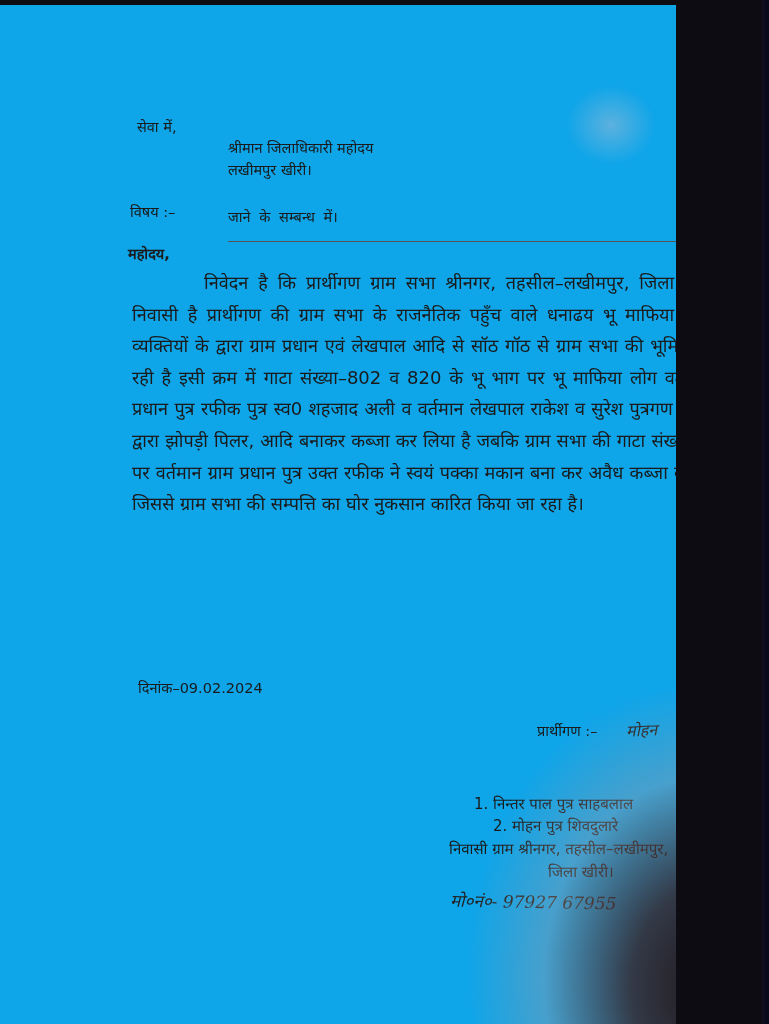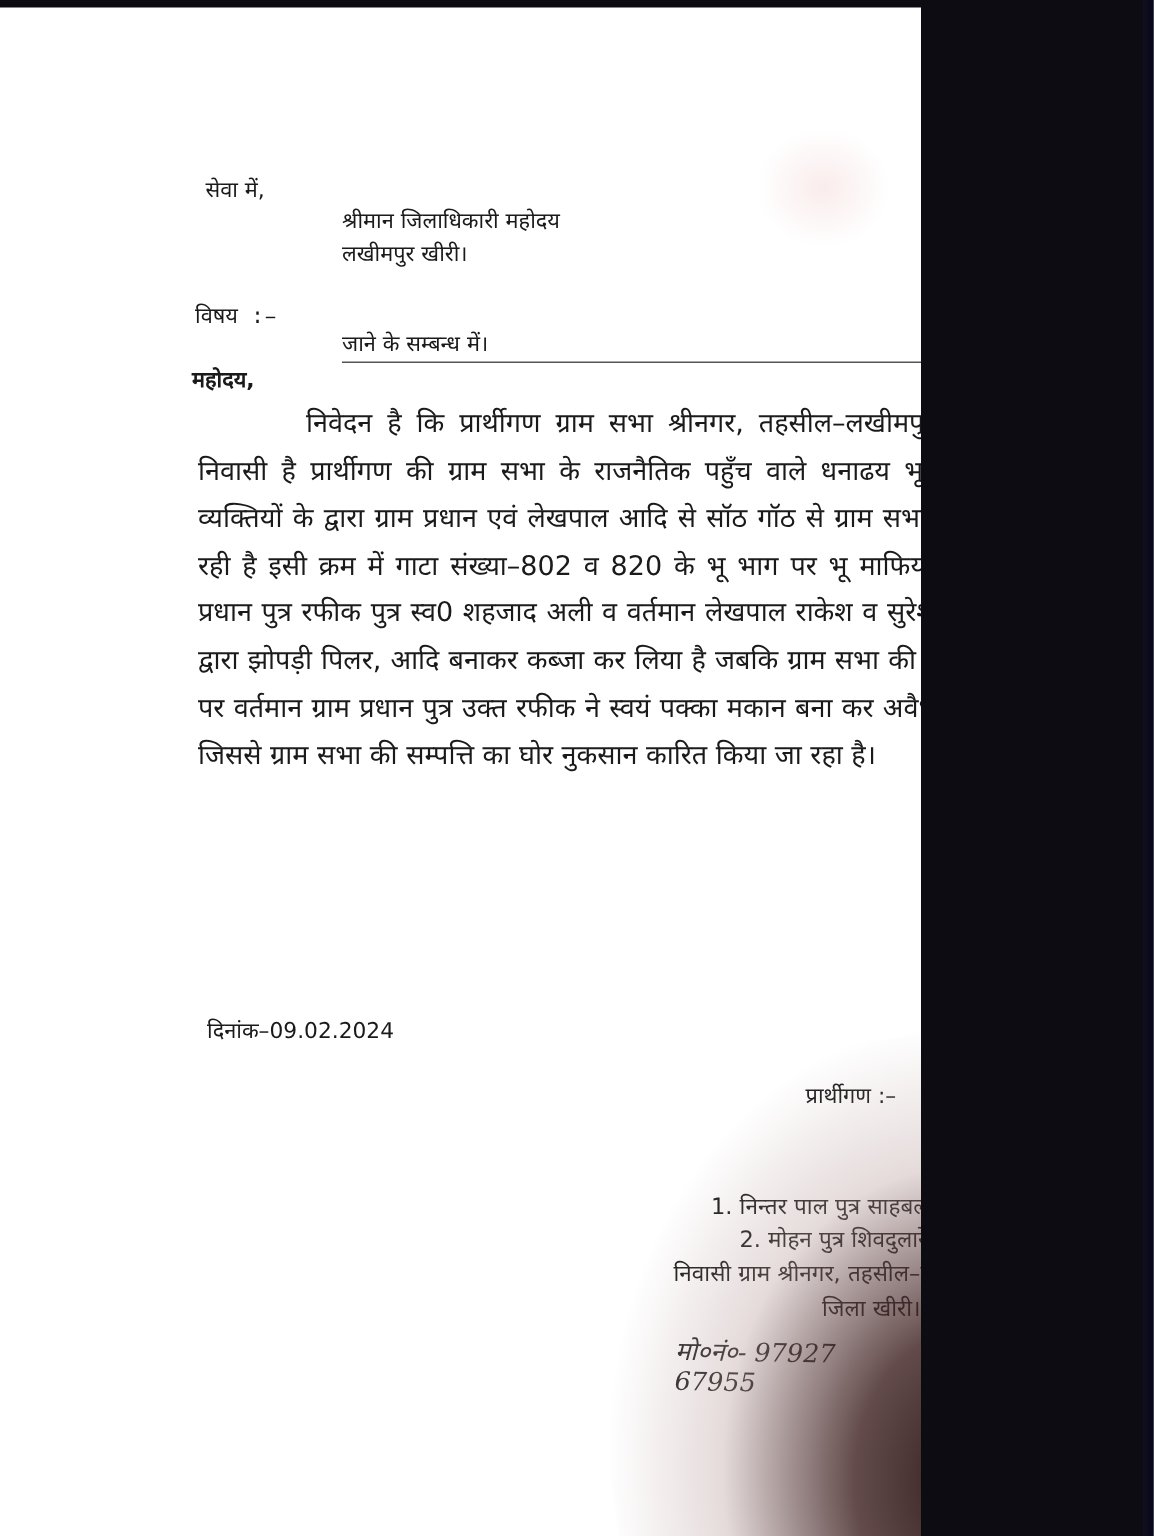--- a/index.html
+++ b/index.html
@@ -3,22 +3,22 @@
 <meta charset="utf-8">
 <style>
   html, body { margin: 0; padding: 0; }
   body {
     width: 769px; height: 1024px; overflow: hidden; position: relative;
     background: #0c0c12;
     font-family: "DejaVu Sans", "Liberation Sans", sans-serif;
     color: #1a1a1a;
   }
   .page {
-    position: absolute; left: 0; top: 5px; width: 614px; height: 1019px;
-    background: #ffffff;
+    position: absolute; left: 0; top: 5px; width: 676px; height: 1019px;
+    background: #0ea5e9;
     overflow: hidden;
   }
   .right-edge {
     position: absolute; right: 0; top: 0; width: 7px; height: 1024px;
     background: linear-gradient(to right, #101020, #06061a);
   }
   .shadow {
     position: absolute; right: -40px; bottom: -40px; width: 260px; height: 360px;
     background: radial-gradient(ellipse at 95% 85%, rgba(30,10,10,0.95) 0%, rgba(60,30,30,0.8) 25%, rgba(180,150,150,0.35) 50%, rgba(255,255,255,0) 72%);
     transform: rotate(-8deg);
@@ -46,22 +46,22 @@
 </head>
 <body>
 
 <div class="page">
   <div class="pink-smudge"></div>
 
   <div class="t" style="left:137px; top:112px;">सेवा में,</div>
   <div class="t" style="left:228px; top:133px;">श्रीमान जिलाधिकारी महोदय</div>
   <div class="t" style="left:228px; top:155px;">लखीमपुर खीरी।</div>
 
-  <div class="t" style="left:130px; top:197px;font-family:Liberation Mono, monospace;">विषय :–</div>
-  <div class="t" style="left:228px; top:215px;">जाने के सम्बन्ध में।</div>
+  <div class="t" style="left:130px; top:197px;">विषय :–</div>
+  <div class="t" style="left:228px; top:203px;font-family:Liberation Mono, monospace;">जाने के सम्बन्ध में।</div>
   <div class="subject-line"></div>
 
   <div class="t" style="left:128px; top:239px;font-weight:bold;">महोदय,</div>
 
   <div class="para" style="top:262px;"><span class="indent"></span><span>निवेदन है कि प्रार्थीगण ग्राम सभा श्रीनगर, तहसील–लखीमपुर, जिला खीरी का निवासी है प्रार्थीगण की ग्राम सभा के राजनैतिक पहुँच वाले धनाढय भू माफिया किश्म के व्यक्तियों के द्वारा ग्राम प्रधान एवं लेखपाल आदि से सॉठ गॉठ से ग्राम सभा की भूमि हड़पी जा रही है इसी क्रम में गाटा संख्या–802 व 820 के भू भाग पर भू माफिया लोग वर्तमान ग्राम प्रधान पुत्र रफीक पुत्र स्व0 शहजाद अली व वर्तमान लेखपाल राकेश व सुरेश पुत्रगण श्रीपाल के द्वारा झोपड़ी पिलर, आदि बनाकर कब्जा कर लिया है जबकि ग्राम सभा की गाटा संख्या–1245 पर वर्तमान ग्राम प्रधान पुत्र उक्त रफीक ने स्वयं पक्का मकान बना कर अवैध कब्जा कर रखा है जिससे ग्राम सभा की सम्पत्ति का घोर नुकसान कारित किया जा रहा है।</span></div>
 
 
   <div class="t" style="left:106px; top:673px;margin-left:32px;">दिनांक–09.02.2024</div>
 
   <div class="t" style="left:537px; top:716px;">प्रार्थीगण :–</div>

